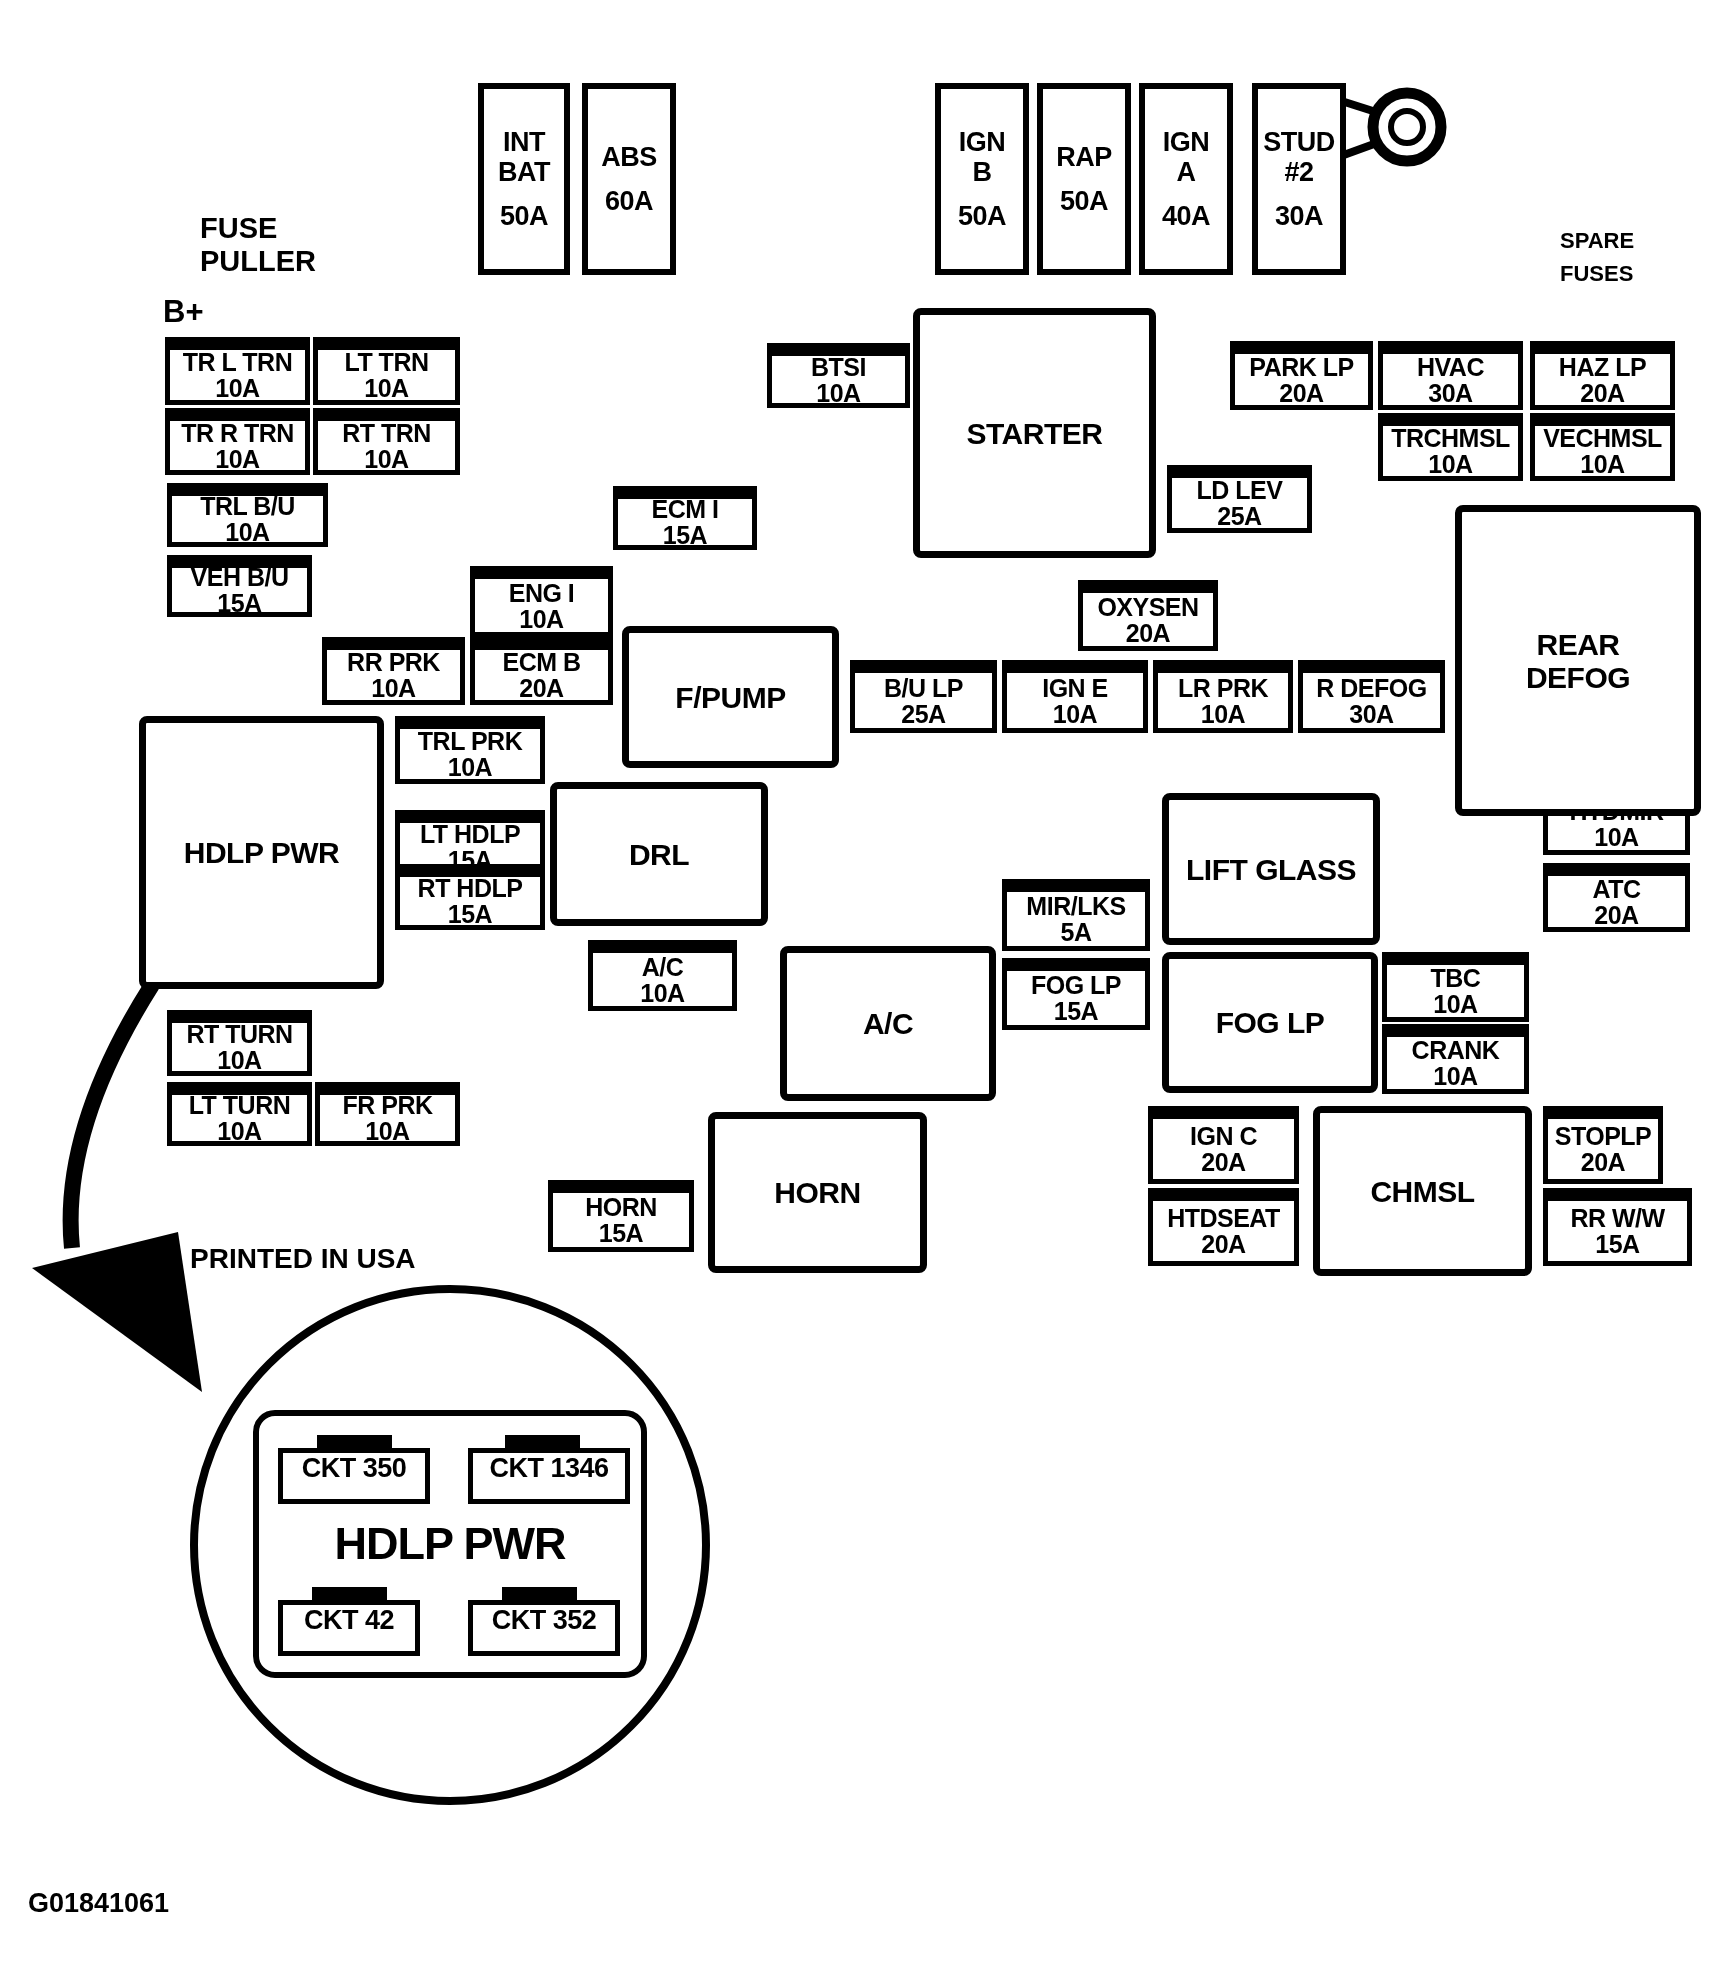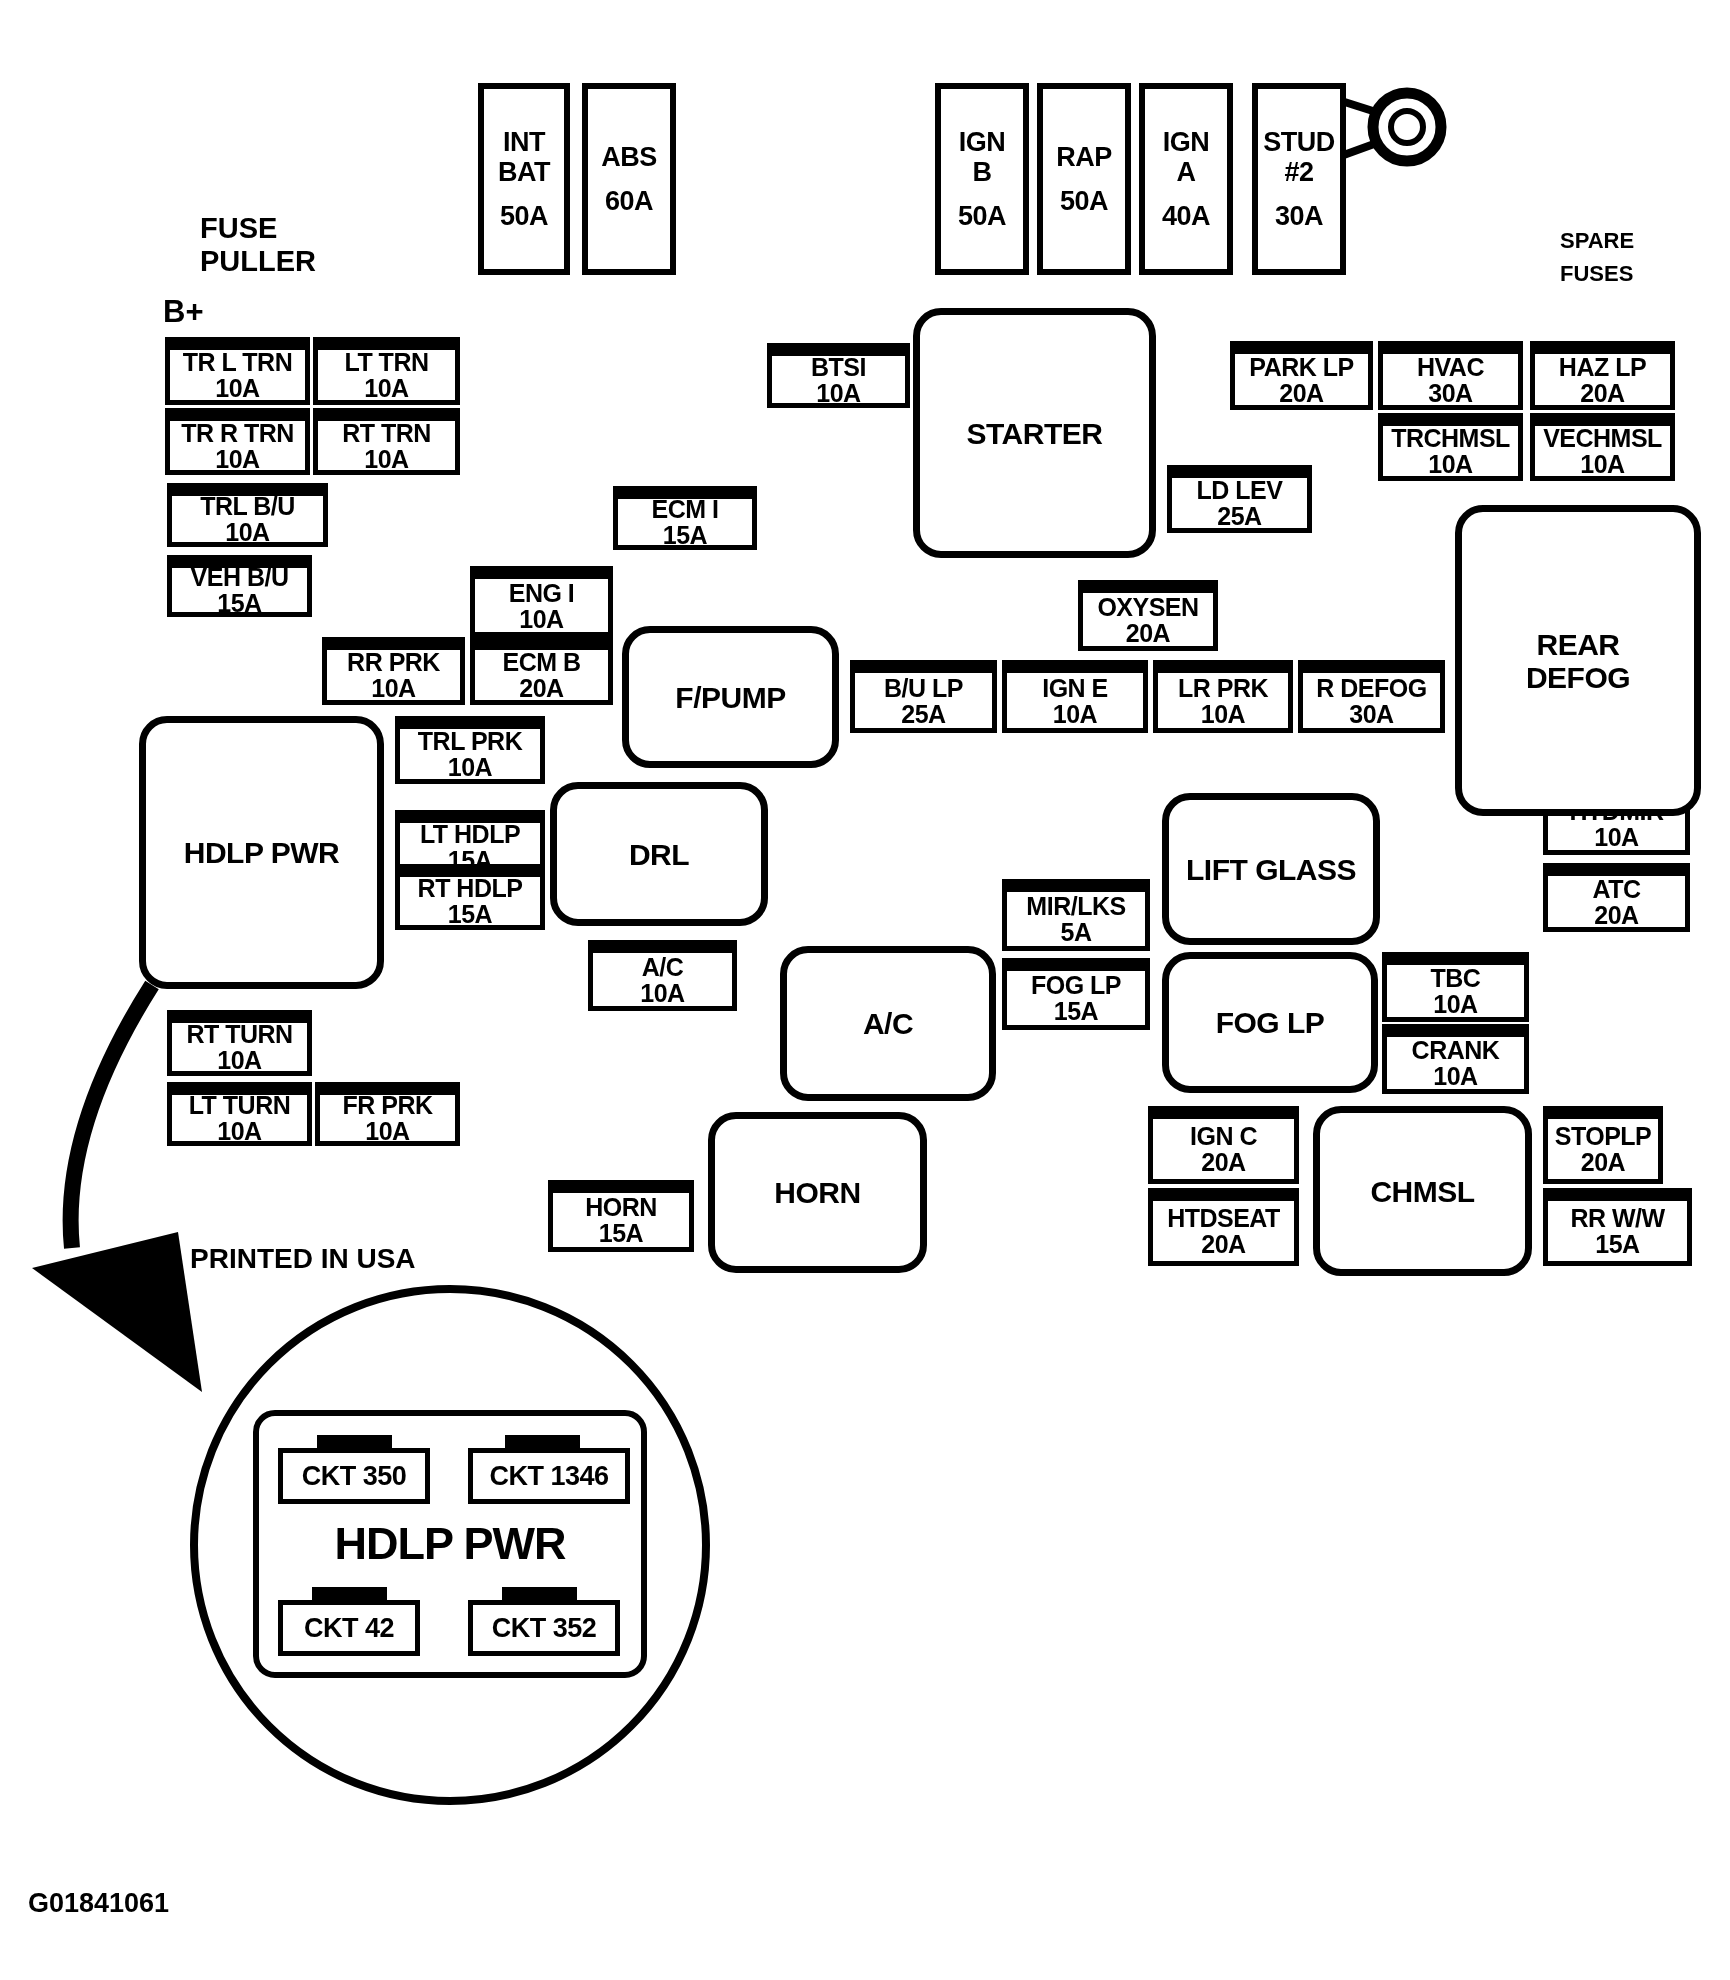--- a/index.html
+++ b/index.html
@@ -23,35 +23,35 @@
   .t {
     position:absolute; z-index:2; background:#fff; border:6px solid #000;
     display:flex; flex-direction:column; align-items:center; justify-content:center;
     text-align:center; font-size:27px; line-height:30px; letter-spacing:-0.5px;
   }
   .t .nm { white-space:pre-line; }
   .t .am { margin-top:14px; }
   
   .r {
     position:absolute; z-index:2; background:#fff; border:7px solid #000;
-    border-radius:28px;
+    border-radius:8px;
     display:flex; align-items:center; justify-content:center;
     text-align:center; font-size:30px; line-height:33px; letter-spacing:-0.5px;
     white-space:pre-line;
   }
   .txt { position:absolute; z-index:2; white-space:pre-line; }
   .big-circle {
     position:absolute; z-index:1; border:8px solid #000; border-radius:50%; background:#fff;
   }
   .inset-rect {
     position:absolute; z-index:2; border:6px solid #000; border-radius:22px; background:#fff;
   }
   .ckt {
     position:absolute; z-index:3; background:#fff; border:5px solid #000;
-    display:flex; align-items:center; justify-content:center;
+    display:flex; align-items:flex-start; justify-content:center;
     font-size:27px; letter-spacing:-0.5px; white-space:nowrap;
   }
   .bar { position:absolute; z-index:3; background:#000; }
   .inset-title {
     position:absolute; z-index:3; text-align:center; font-size:45px; letter-spacing:-1px;
   }
 </style>
 </head>
 <body>
 

